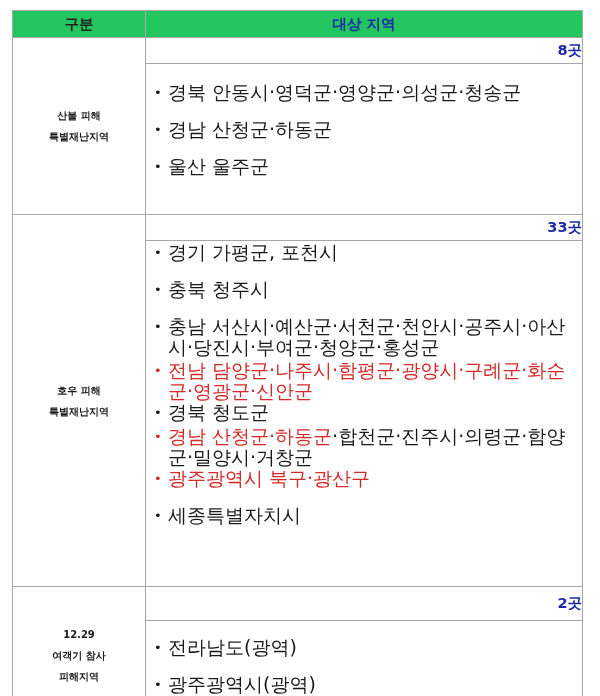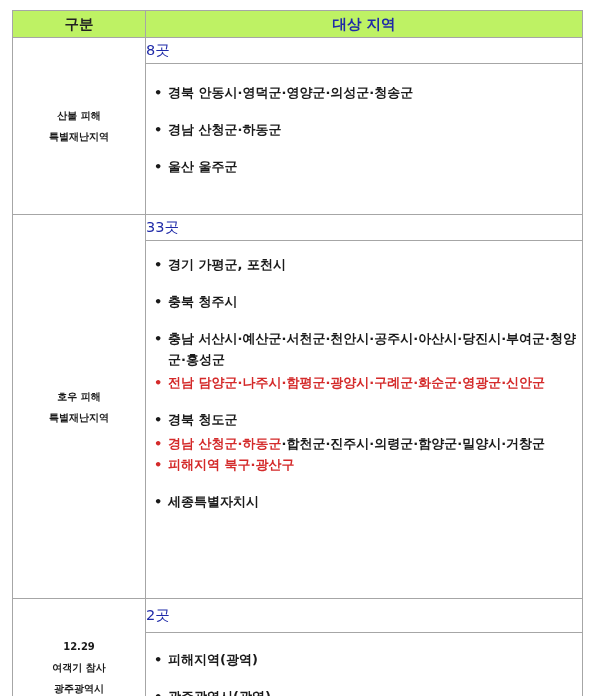--- a/index.html
+++ b/index.html
@@ -1,30 +1,30 @@
 <!DOCTYPE html>
 <html><head>
 <meta charset="utf-8">
 <style>
   html, body { margin:0; padding:0; background:#ffffff; }
   body { width:600px; height:696px; position:relative; overflow:hidden;
          font-family: "DejaVu Sans", "Liberation Sans", sans-serif; color:#1a1a1a; }
   table.regions { position:absolute; left:12px; top:10px; width:571px;
                   border-collapse:collapse; table-layout:fixed; }
   table.regions td, table.regions th { border:1.5px solid #a6a6a6; padding:0; }
-  th.hdr { background:#bef264; height:26px; font-size:14.5px; font-weight:bold; text-align:center; }
+  th.hdr { background:#22c55e; height:26px; font-size:14.5px; font-weight:bold; text-align:center; }
   th.hdr.left { color:#222; }
   th.hdr.right { color:#1f2aa8; }
   td.cat { width:132px; text-align:center; vertical-align:middle; font-weight:bold;
            font-size:10px; line-height:21px; color:#1a1a1a; }
-  td.count { text-align:left; font-weight:normal; font-size:14.5px; color:#1f2aa8; }
+  td.count { text-align:right; font-weight:bold; font-size:14.5px; color:#1f2aa8; }
   td.items { vertical-align:top; }
   ul.list { list-style:none; margin:0; padding:0 0 0 8px; }
-  ul.list li { position:relative; padding-left:14px; font-size:13px; line-height:21px;
-               margin:0;font-weight:bold; }
+  ul.list li { position:relative; padding-left:14px; font-size:19px; line-height:21px;
+               margin:0; }
   ul.list li::before { content:"•"; position:absolute; left:0; top:0; font-size:13px; }
   .red { color:#d42a2a; }
   .black { color:#1a1a1a; }
 </style>
 </head>
 <body>
 
 <table class="regions">
   <thead>
     <tr>
@@ -52,44 +52,44 @@
     </tr>
 
     <tr style="height:26px">
       <td class="cat" rowspan="2">
         <div>호우 피해</div>
         <div>특별재난지역</div>
       </td>
       <td class="count">33곳</td>
     </tr>
     <tr>
-      <td class="items" style="height:344px; padding-top:13px;">
+      <td class="items" style="height:344px; padding-top:1px;">
         <ul class="list">
           <li style="margin-bottom:16px"><span class="black">경기  가평군, 포천시</span></li>
           <li style="margin-bottom:16px"><span class="black">충북  청주시</span></li>
           <li style="margin-bottom:2px"><span class="black"> 충남   서산시·예산군·서천군·천안시·공주시·아산시·당진시·부여군·청양군·홍성군</span></li>
-          <li class="red" style="margin-bottom:16px"><span class="red">전남  담양군·나주시·함평군·광양시·구례군·화순군·영광군·신안군</span></li>
+          <li class="red" style=""><span class="red">전남  담양군·나주시·함평군·광양시·구례군·화순군·영광군·신안군</span></li>
           <li style="margin-bottom:3px"><span class="black">경북  청도군</span></li>
           <li class="red" style="margin-bottom:0"><span class="red"> 경남   산청군·하동군</span><span class="black">·합천군·진주시·의령군·함양군·밀양시·거창군</span></li>
-          <li class="red" style="margin-bottom:16px"><span class="red">피해지역  북구·광산구</span></li>
+          <li class="red" style="margin-bottom:16px"><span class="red">광주광역시  북구·광산구</span></li>
           <li><span class="black">세종특별자치시</span></li>
         </ul>
       </td>
     </tr>
 
     <tr style="height:34px">
       <td class="cat" rowspan="2">
         <div>12.29</div>
         <div>여객기 참사</div>
-        <div>광주광역시</div>
+        <div>피해지역</div>
       </td>
       <td class="count">2곳</td>
     </tr>
     <tr>
       <td class="items" style="height:86px; padding-top:16px;">
         <ul class="list">
-          <li style="margin-bottom:16px"><span class="black">피해지역(광역)</span></li>
+          <li style="margin-bottom:16px"><span class="black">전라남도(광역)</span></li>
           <li><span class="black">광주광역시(광역)</span></li>
         </ul>
       </td>
     </tr>
   </tbody>
 </table>
 
 </body></html>

